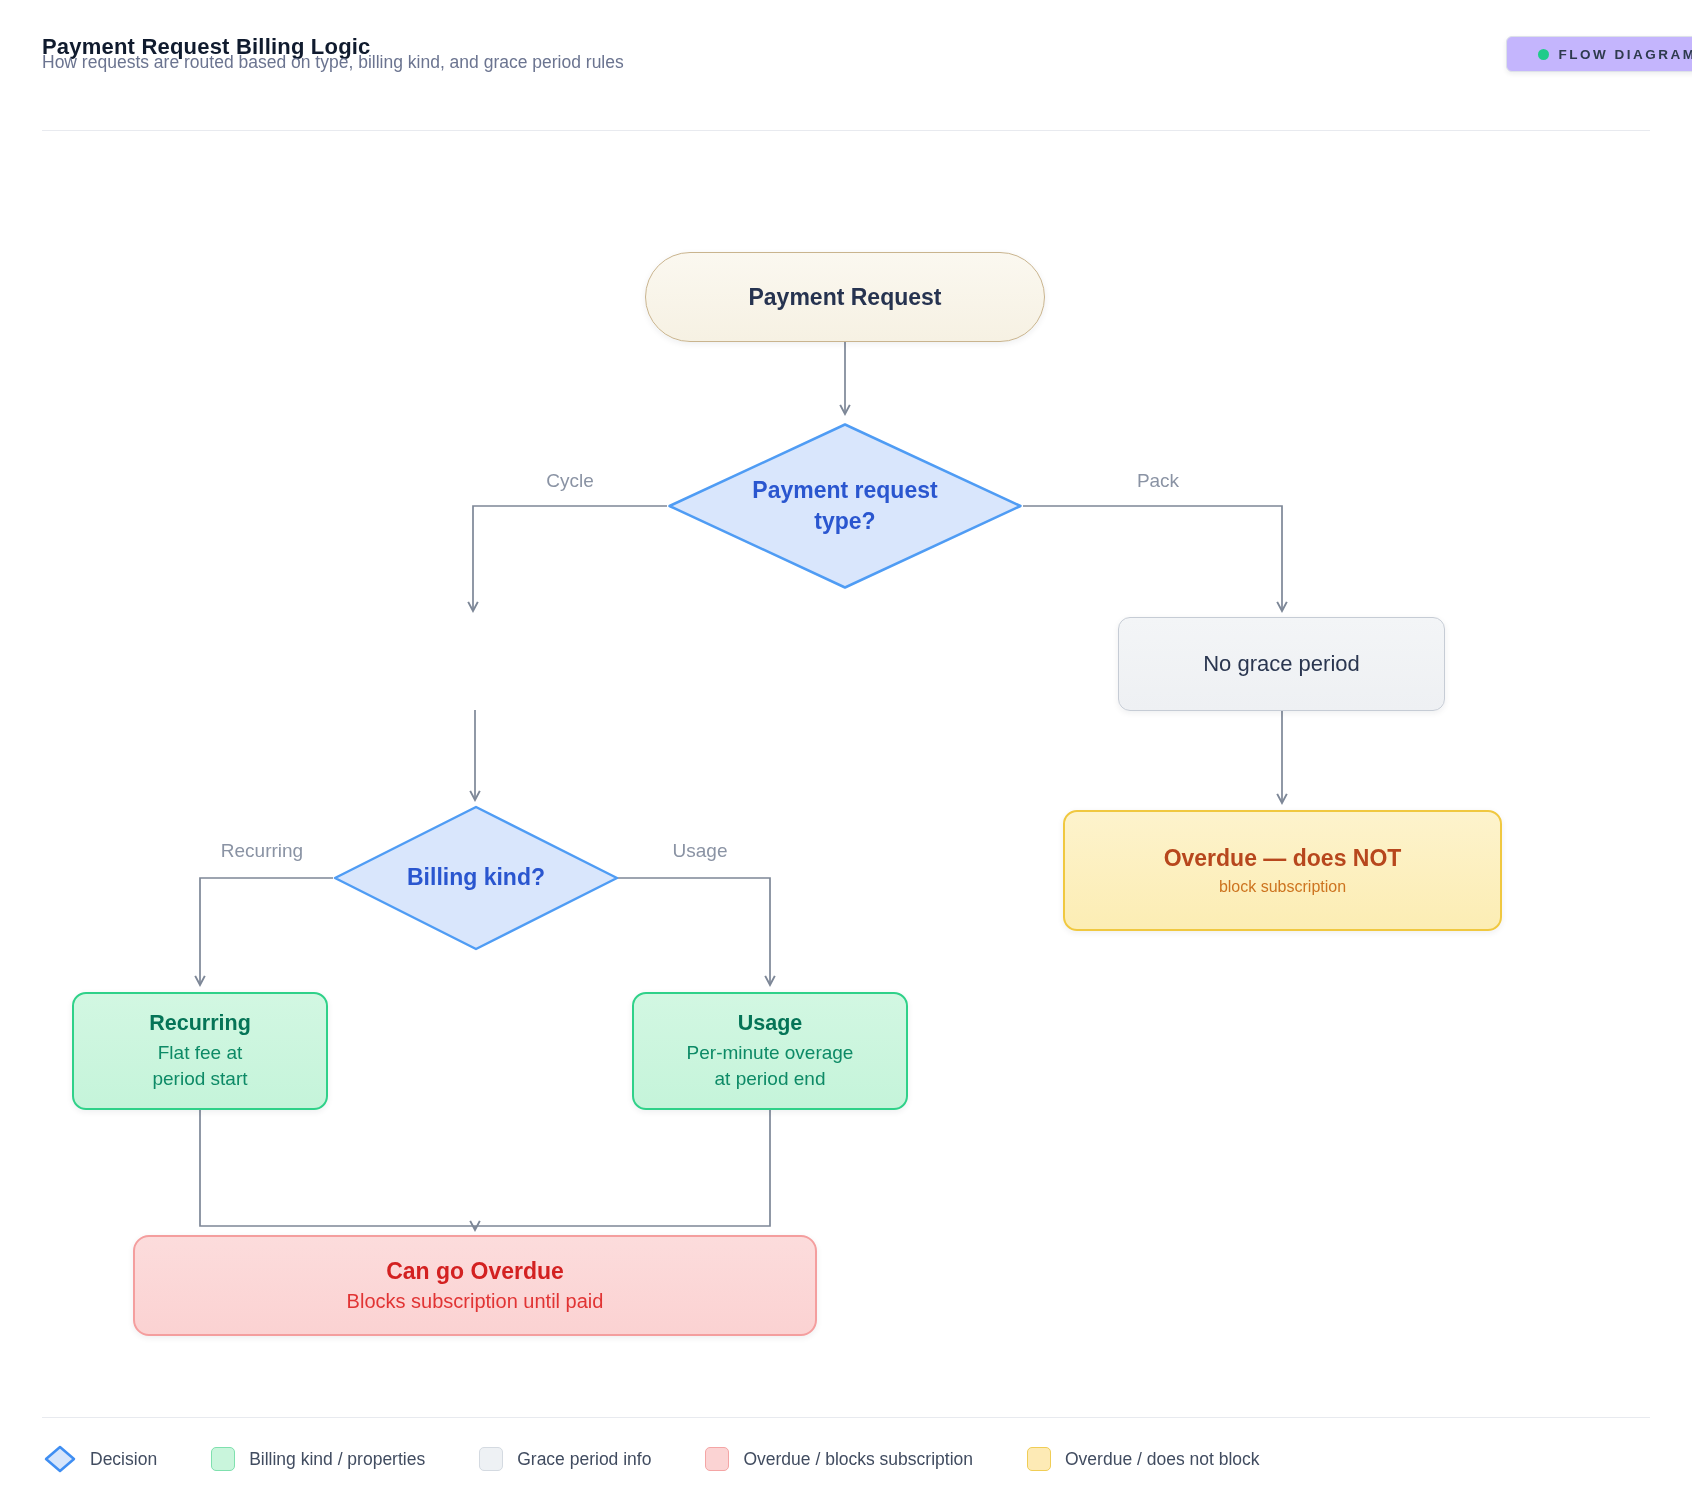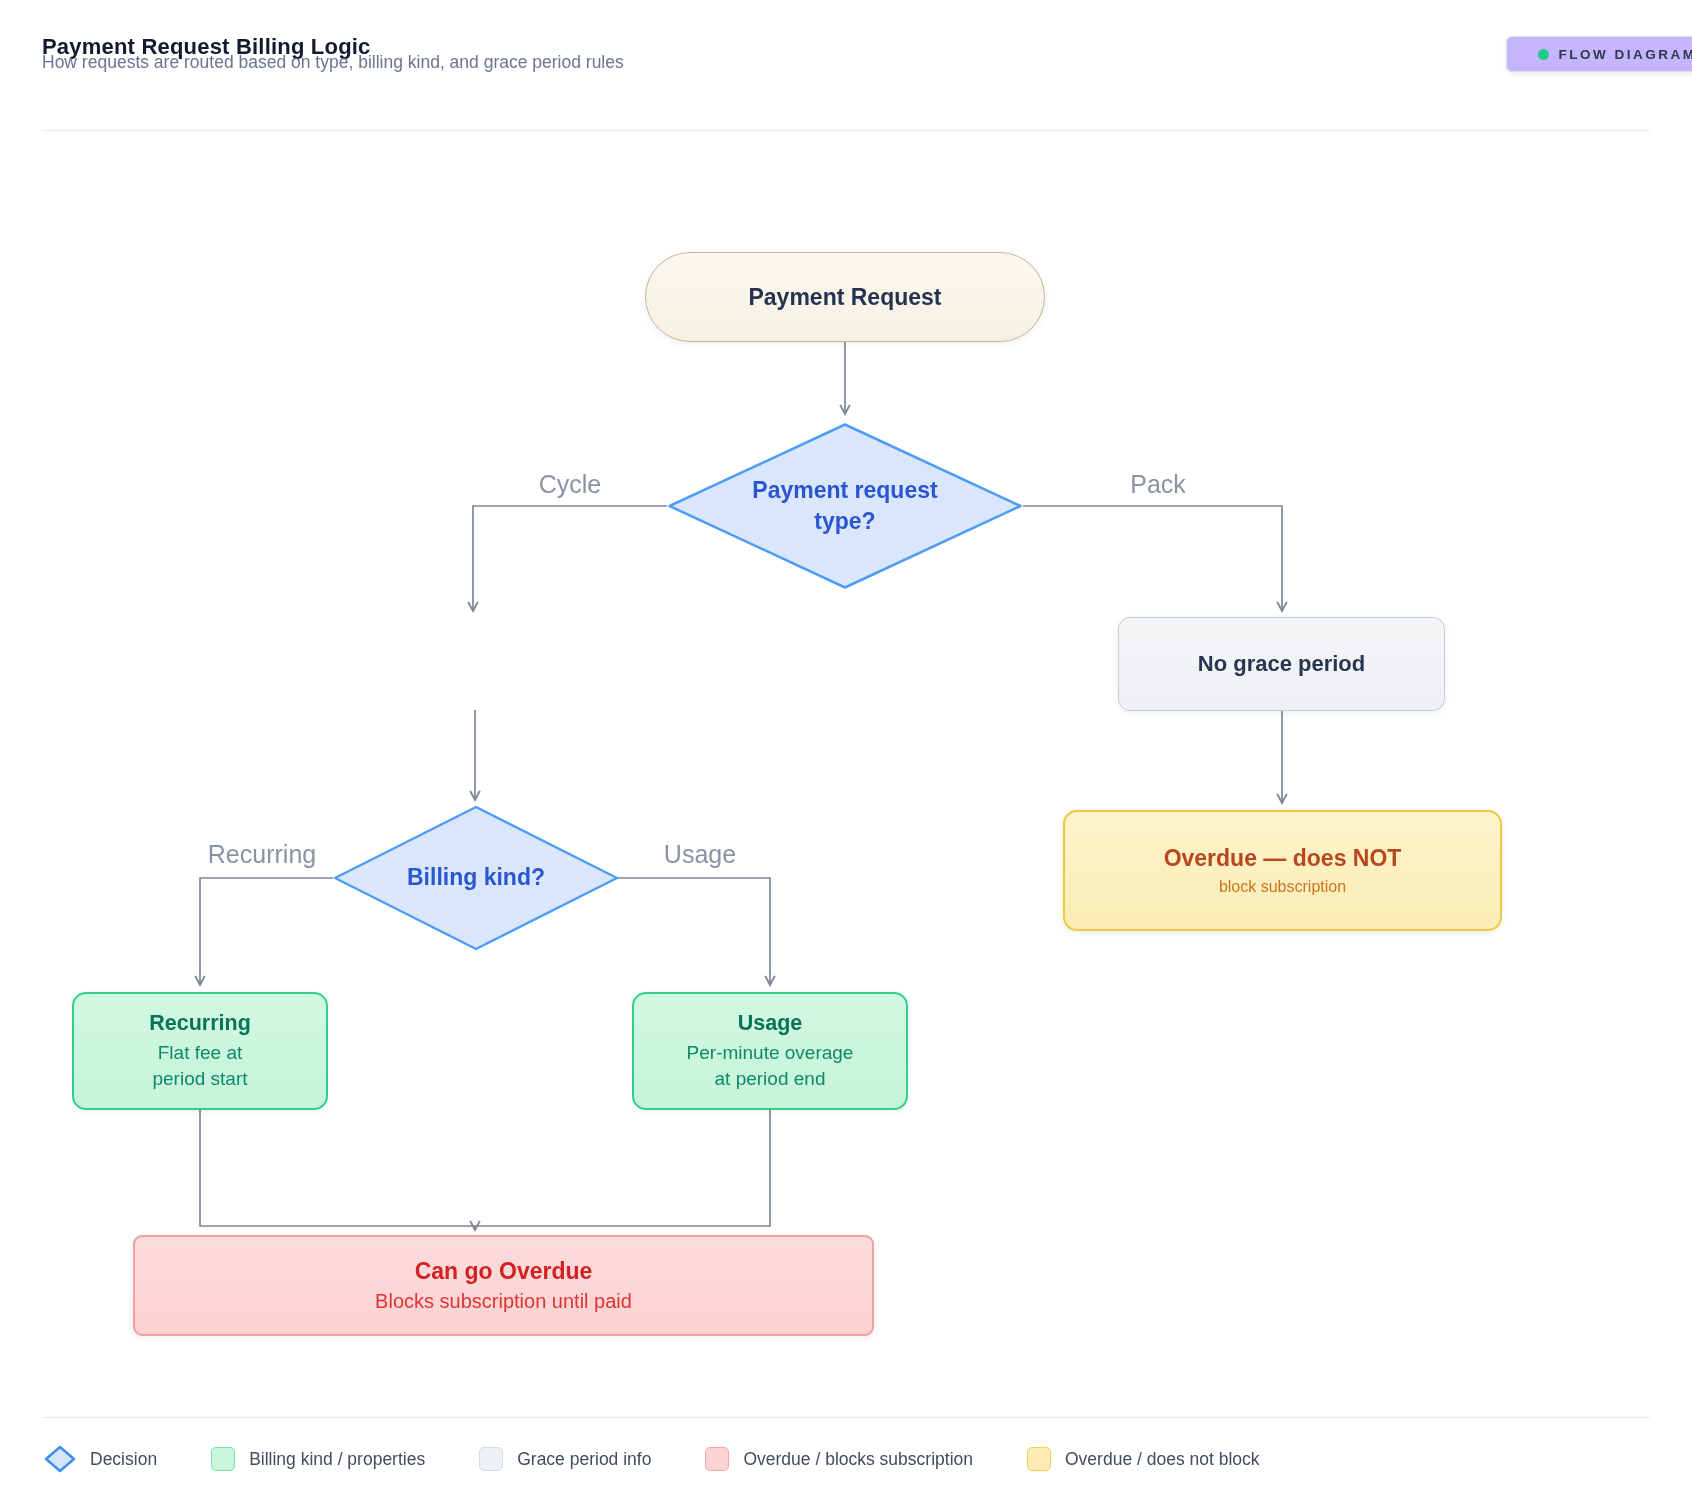--- a/index.html
+++ b/index.html
@@ -39,40 +39,40 @@
   .diamond-label{position:relative;font-size:23px;font-weight:600;color:#2a56cf;line-height:1.35;}
   .dw1{left:667px;top:422px;width:356px;height:168px;}
   .dw2{left:333px;top:805px;width:286px;height:146px;}
   .node-green{
     background:linear-gradient(180deg,#d2f7e2,#c5f4da);border:2.5px solid #2fd189;border-radius:14px;
   }
   .node-has-grace{left:312px;top:617px;width:327px;height:93px;font-size:22px;font-weight:600;color:#06705a;}
   .node-no-grace{
     left:1118px;top:617px;width:327px;height:94px;border-radius:12px;
     background:linear-gradient(180deg,#f3f5f7,#eef0f3);border:1.5px solid #c6ccd5;
-    font-size:22px;font-weight:700;color:#2a3650;
+    font-size:22px;font-weight:400;color:#2a3650;
   }
   .node-recurring{left:72px;top:992px;width:256px;height:118px;}
   .node-usage{left:632px;top:992px;width:276px;height:118px;}
   .green-title{font-size:21.5px;font-weight:700;color:#057457;margin-bottom:4px;}
   .green-line{font-size:19px;color:#0d8a66;line-height:1.35;}
   .node-overdue-blocks{
-    left:133px;top:1235px;width:741px;height:101px;border-radius:9px;
+    left:133px;top:1235px;width:684px;height:101px;border-radius:16px;
     background:linear-gradient(180deg,#fcdcdc,#fbd2d2);border:2.5px solid #f49e9e;align-items:center;
   }
   .red-title{font-size:23px;font-weight:700;color:#d32121;margin-bottom:5px;}
   .red-sub{font-size:20px;color:#e13434;}
   .node-overdue-noblock{
     left:1063px;top:810px;width:439px;height:121px;border-radius:14px;
     background:linear-gradient(180deg,#fdf3cc,#fcedb4);border:2.5px solid #f0c840;
   }
   .yellow-title{font-size:23px;font-weight:700;color:#b7471d;margin-bottom:6px;}
   .yellow-sub{font-size:16px;color:#cd7420;}
 
-  .edge-label{position:absolute;transform:translateX(-50%);font-size:25px;color:#8a93a4;white-space:nowrap;text-align:center;}
+  .edge-label{position:absolute;transform:translateX(-50%);font-size:19px;color:#8a93a4;white-space:nowrap;text-align:center;}
 
   
   .legend{position:absolute;left:44px;top:1445px;display:flex;align-items:center;gap:54px;}
   .legend-item{display:flex;align-items:center;gap:14px;}
   .legend-label{font-size:17.5px;color:#414c60;}
   .swatch{display:inline-block;width:24px;height:24px;border-radius:5px;box-sizing:border-box;}
   .sw-diamond{width:32px;height:28px;border:none;background:none;display:flex;align-items:center;justify-content:center;}
   .sw1{background:#c9f5dc;border:1.5px solid #7fe0ae;}
   .sw2{background:#eef1f4;border:1.5px solid #d4dae1;}
   .sw3{background:#fbd3d3;border:1.5px solid #f4a5a5;}

